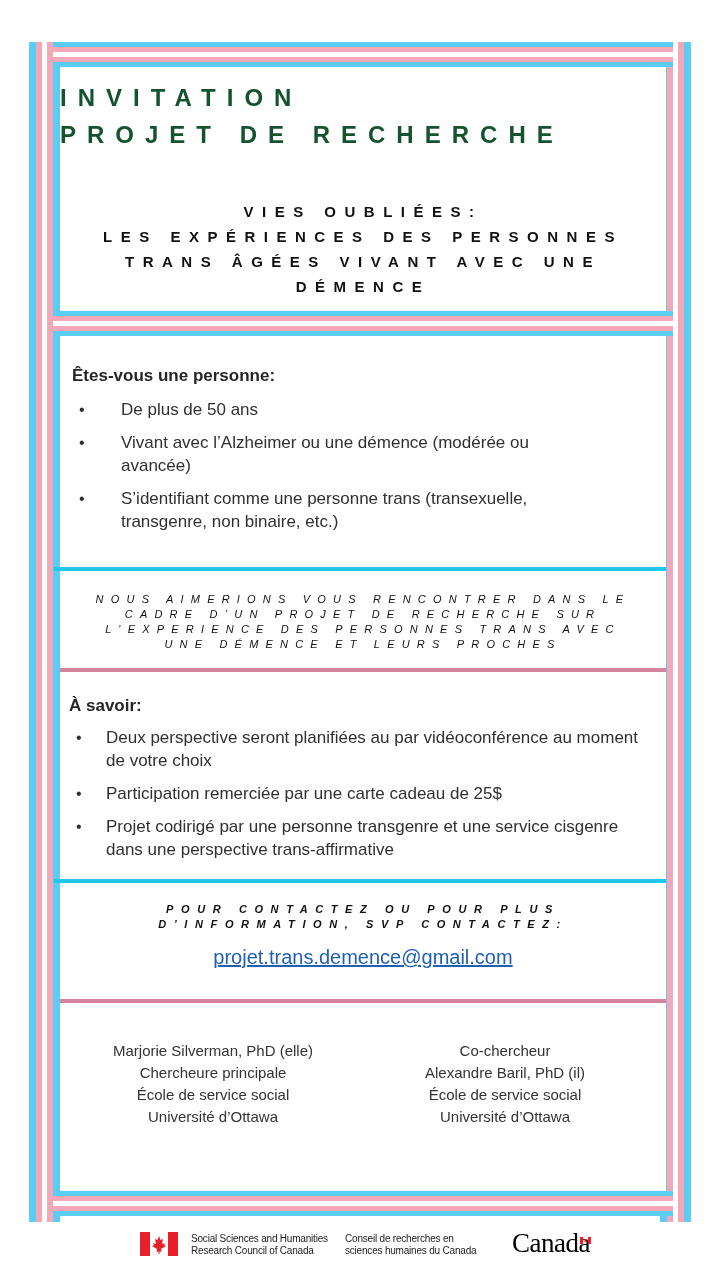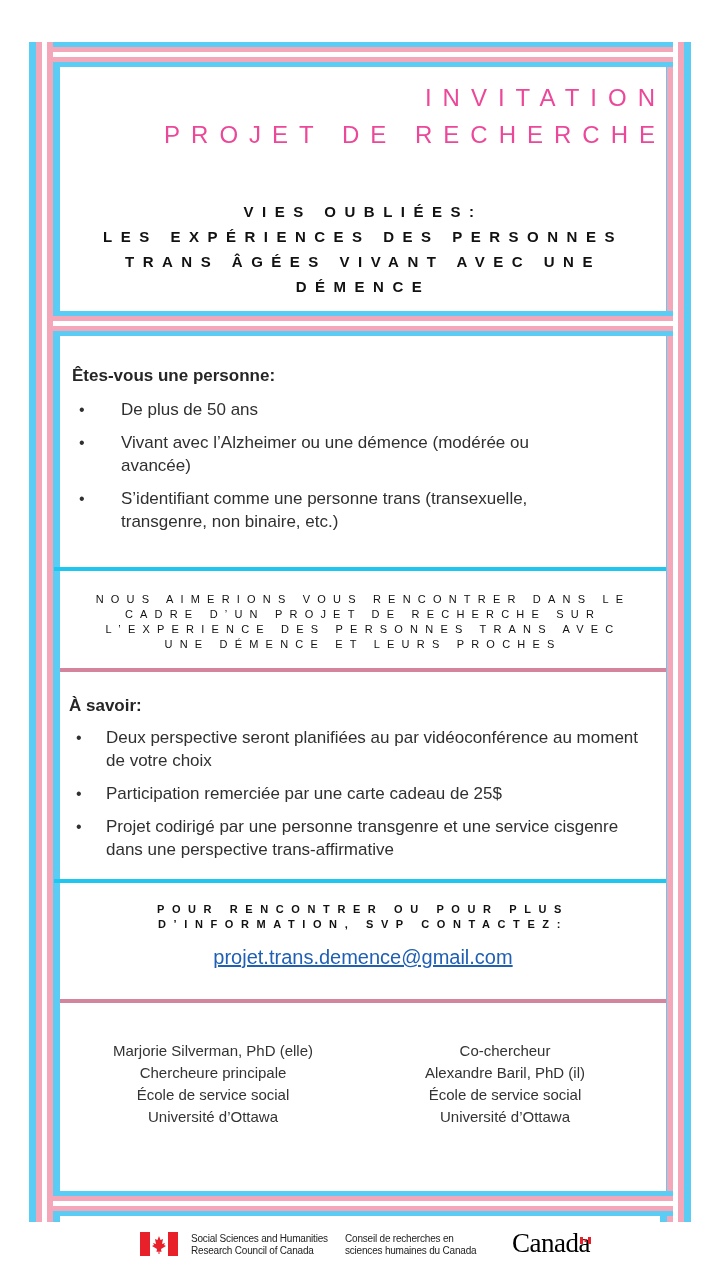--- a/index.html
+++ b/index.html
@@ -24,37 +24,37 @@
   .vr3 { left: 673px; top: 42px; width: 5px; height: 1180px; }
   .vr4 { left: 678px; top: 42px; width: 6px; height: 1180px; }
   .vr5 { left: 684px; top: 42px; width: 7px; height: 1180px; }
 
   .hband { position: absolute; left: 53px; width: 620px; }
   .hband div { height: 5px; }
 
   .panel { position: absolute; left: 60px; width: 606px; background: #fff; }
 
   .title {
-    text-align: right; font-weight: normal; color: #ec4899;
+    text-align: left; font-weight: bold; color: #14532d;
     font-size: 24px; letter-spacing: 11px; line-height: 37px;
   }
   .subtitle {
     text-align: center; font-weight: bold; color: #111;
     font-size: 15px; letter-spacing: 8.5px; line-height: 25px;
   }
   .heading { font-weight: bold; font-size: 17px; color: #262626; }
   ul.bullets { list-style: none; margin: 7px; padding: 0; }
   ul.bullets li {
     position: relative; padding-left: 42px; font-size: 17px; line-height: 23px; margin-bottom: 10px; color: #303030;
   }
   ul.bullets li::before {
     content: "\2022"; position: absolute; left: 0; top: 0; font-size: 16px;
   }
   .spaced {
-    text-align: center; font-size: 11px; letter-spacing: 7.2px; line-height: 15px; color: #111;
+    text-align: center; font-size: 11px; letter-spacing: 7.2px; line-height: 15px; color: #111; font-style: italic;
   }
   .spaced.bold { font-weight: bold; font-size: 11px; letter-spacing: 7.6px; }
   .email {
     text-align: center; font-size: 20px; color: #1f5fb4; text-decoration: underline;
   }
   .person { text-align: center; font-size: 15px; line-height: 22px; color: #333; }
   .footer-text { font-family: "Liberation Sans", sans-serif; font-size: 10px; line-height: 12px; color: #222; letter-spacing: -0.2px; }
   .canada-word { font-family: "Liberation Serif", serif; font-size: 27px; color: #000; letter-spacing: -0.5px; }
 </style>
 </head>
@@ -128,21 +128,21 @@
     <ul class="bullets" style="margin-top:10px;">
       <li style="padding-left:30px;">Deux perspective seront planifiées au par vidéoconférence au moment de votre choix</li>
       <li style="padding-left:30px;">Participation remerciée par une carte cadeau de 25$</li>
       <li style="padding-left:30px;">Projet codirigé par une personne transgenre et une service cisgenre dans une perspective trans-affirmative</li>
     </ul>
   </div>
 
   <div style="position:absolute; left:-6px; top:543px; width:612px; height:4px; background:#1ec6f0;"></div>
 
   <div style="position:absolute; left:0; top:566px; width:606px;">
-    <div class="spaced bold">POUR RENCONTRER OU POUR PLUS</div>
+    <div class="spaced bold">POUR CONTACTEZ OU POUR PLUS</div>
     <div class="spaced bold">D’INFORMATION, SVP CONTACTEZ:</div>
     <div class="email" style="margin-top:14px;">projet.trans.demence@gmail.com</div>
   </div>
 
   <div style="position:absolute; left:0; top:663px; width:606px; height:4px; background:#d5849e;"></div>
 
   <div style="position:absolute; left:0; top:704px; width:606px; display:flex;">
     <div class="person" style="width:310px; margin-left:-2px;">
       <div>Marjorie Silverman, PhD (elle)</div>
       <div>Chercheure principale</div>

